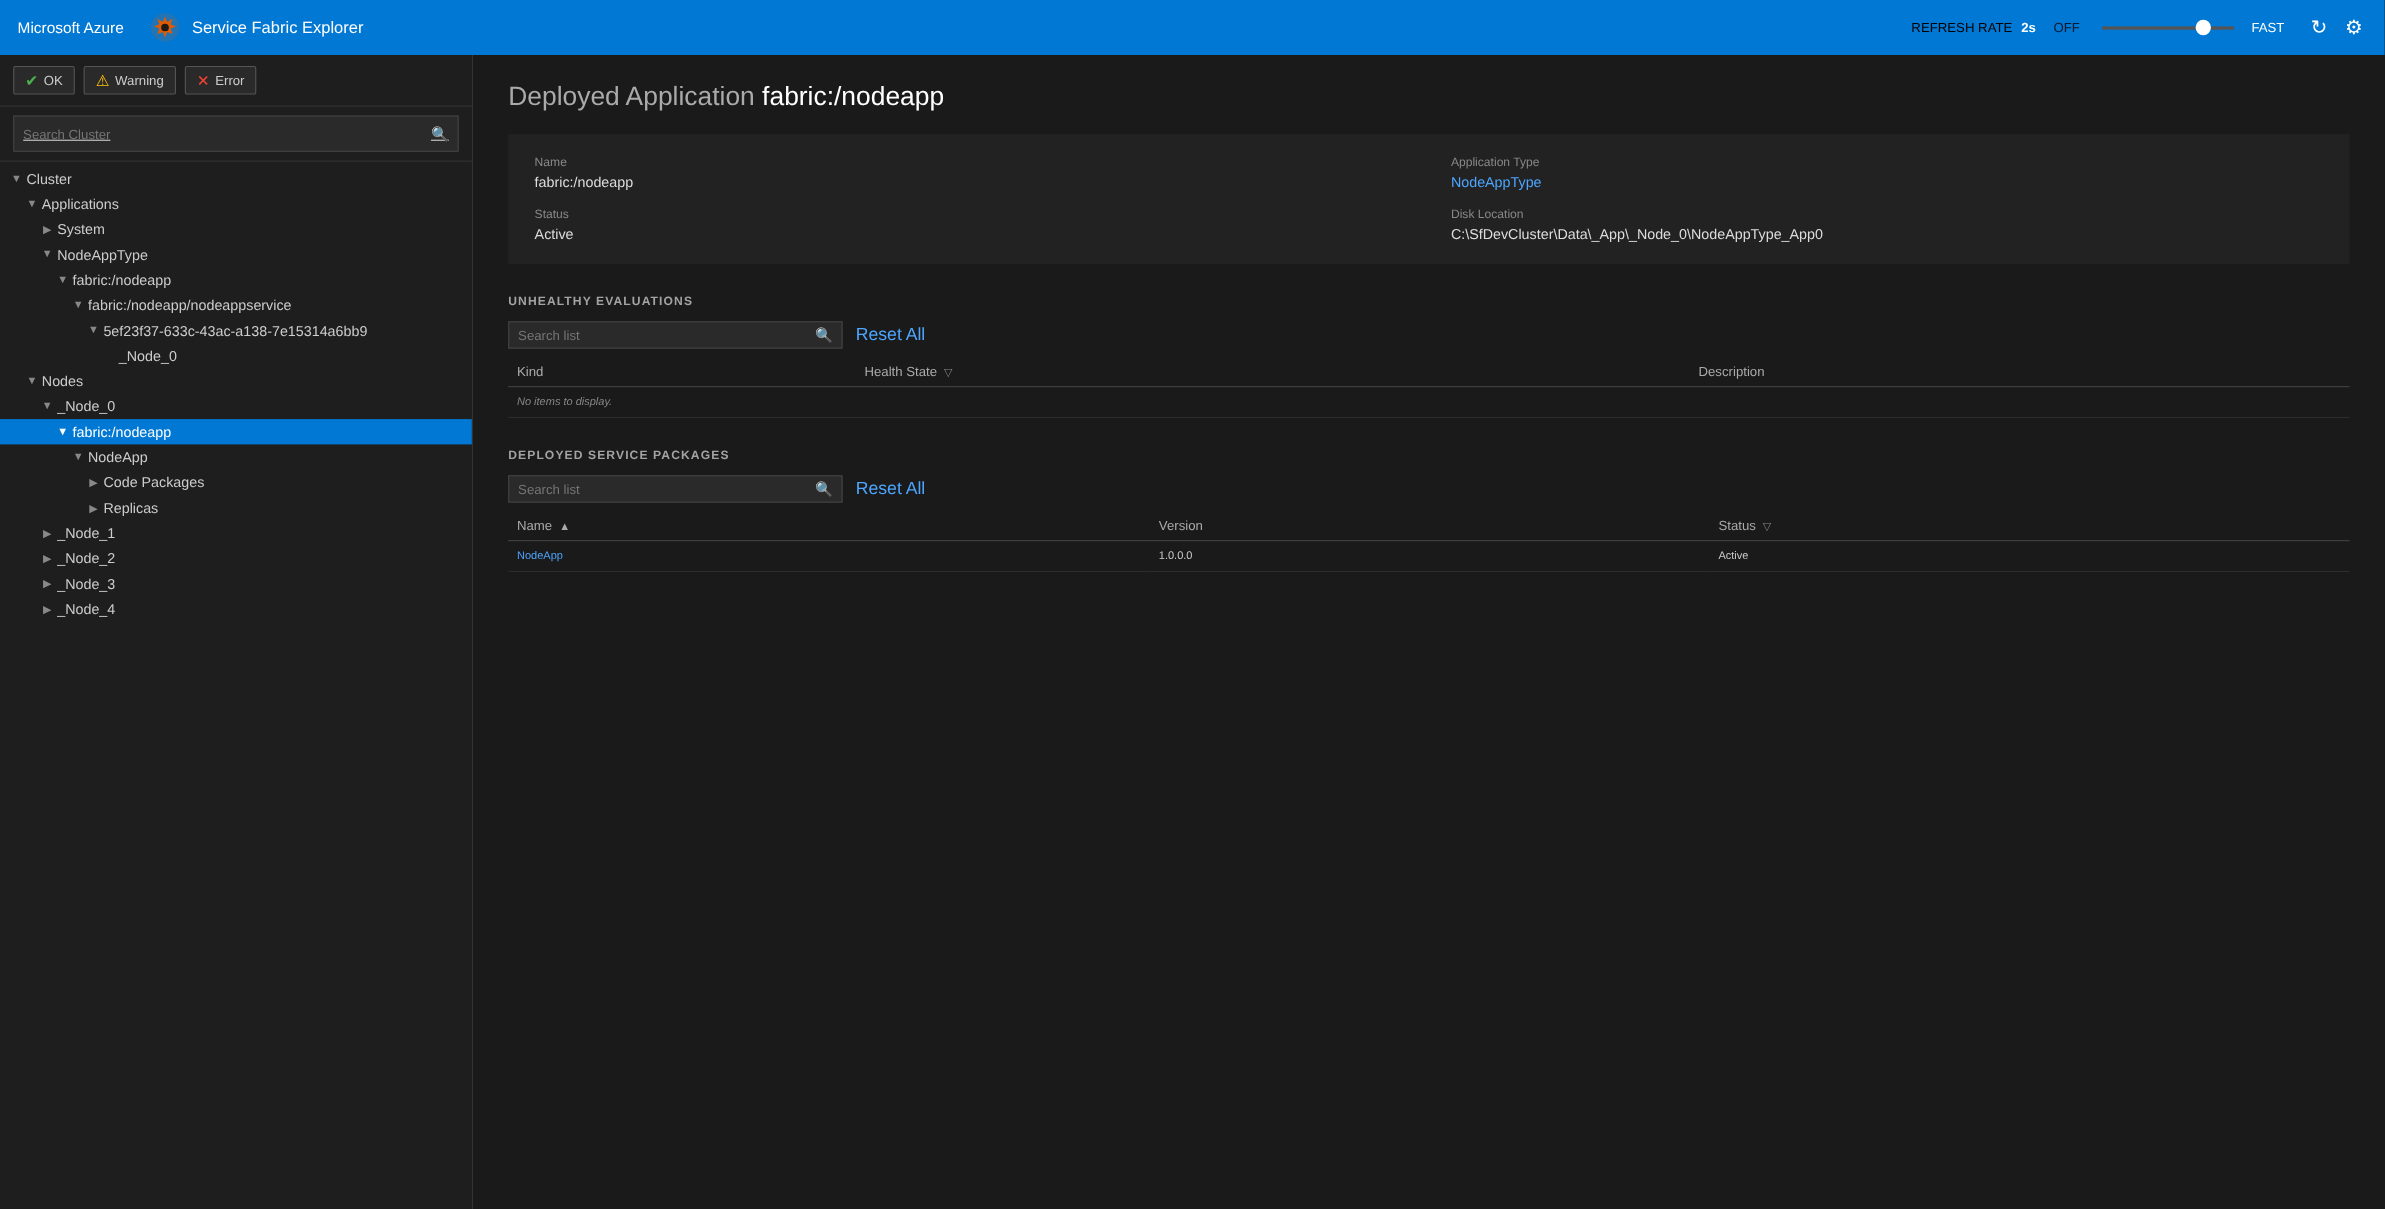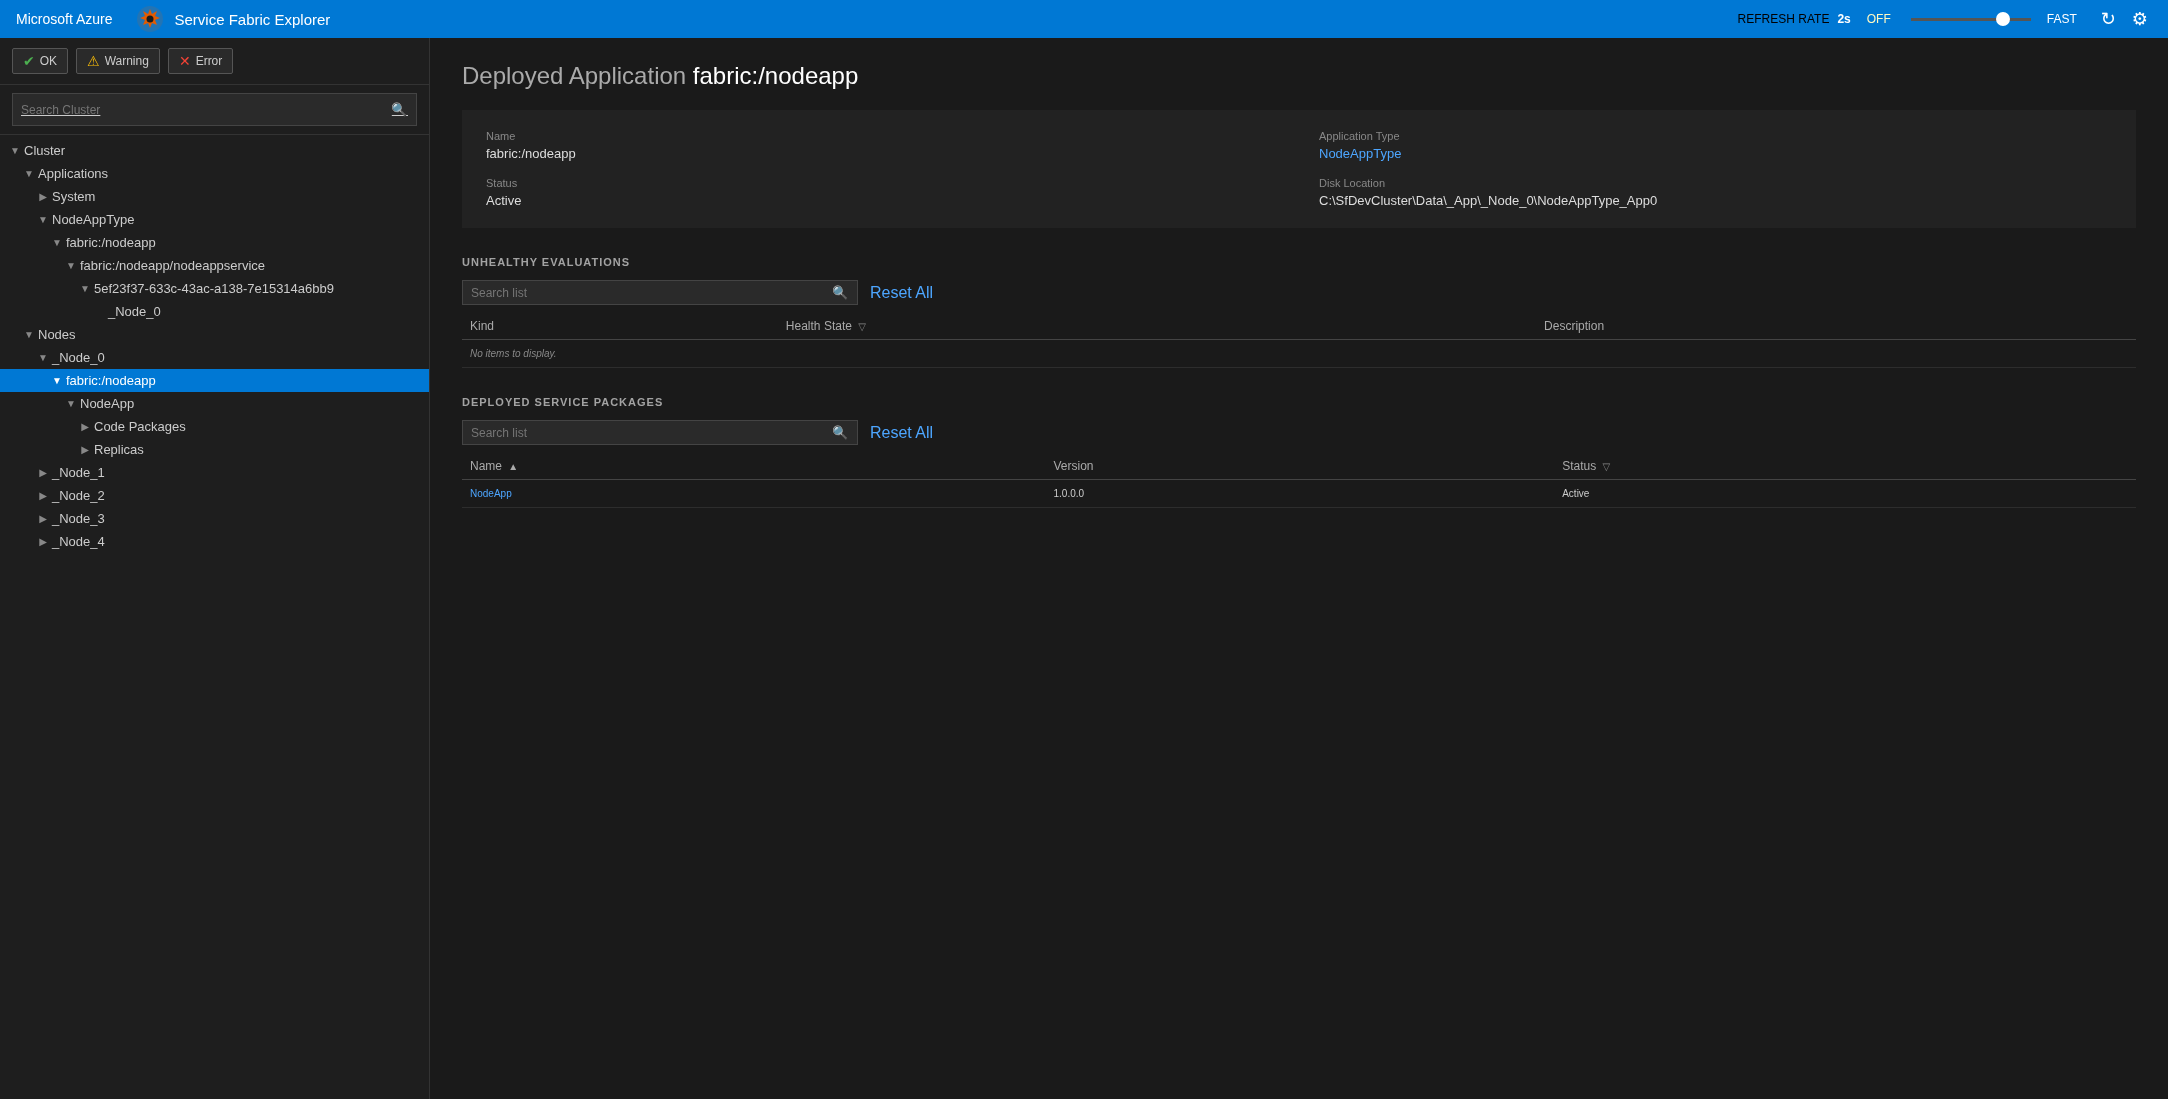--- a/index.html
+++ b/index.html
@@ -3,21 +3,21 @@
   <meta charset="utf-8">
   <style>
     * { box-sizing: border-box; margin: 0; padding: 0; }
     body { background: #1a1a1a; color: #ccc; font-family: 'Segoe UI', Arial, sans-serif; font-size: 13px; height: 100vh; overflow: hidden; display: flex; flex-direction: column; }
 
     
     .top-nav {
       background: #0078d4;
       display: flex;
       align-items: center;
-      height: 38px;
+      height: 50px;
       padding: 0 16px;
       flex-shrink: 0;
     }
     .top-nav-brand {
       color: #fff;
       font-size: 14px;
       font-weight: 400;
       margin-right: 24px;
     }
     .top-nav-app {
@@ -34,21 +34,21 @@
     .top-nav-right {
       margin-left: auto;
       display: flex;
       align-items: center;
       color: #fff;
       font-size: 12px;
       gap: 8px;
     }
     .refresh-label { color: #000000; }
     .refresh-rate { color: #fff; font-weight: 600; }
-    .refresh-off { color: #fef9c3; margin-left: 8px; margin-right: 4px; }
+    .refresh-off { color: #0f172a; margin-left: 8px; margin-right: 4px; }
     .refresh-slider {
       -webkit-appearance: none;
       appearance: none;
       width: 120px;
       height: 3px;
       background: #555;
       outline: none;
       margin: 0 8px;
     }
     .refresh-slider::-webkit-slider-thumb {
@@ -226,21 +226,21 @@
       align-items: center;
       gap: 12px;
       margin-bottom: 8px;
     }
     .table-search {
       display: flex;
       align-items: center;
       background: #2a2a2a;
       border: 1px solid #444;
       padding: 4px 8px;
-      width: 396px;
+      width: 304px;
     }
     .table-search input {
       background: none;
       border: none;
       color: #ccc;
       font-size: 12px;
       flex: 1;
       outline: none;
     }
     .table-search .search-icon { color: #888; }

